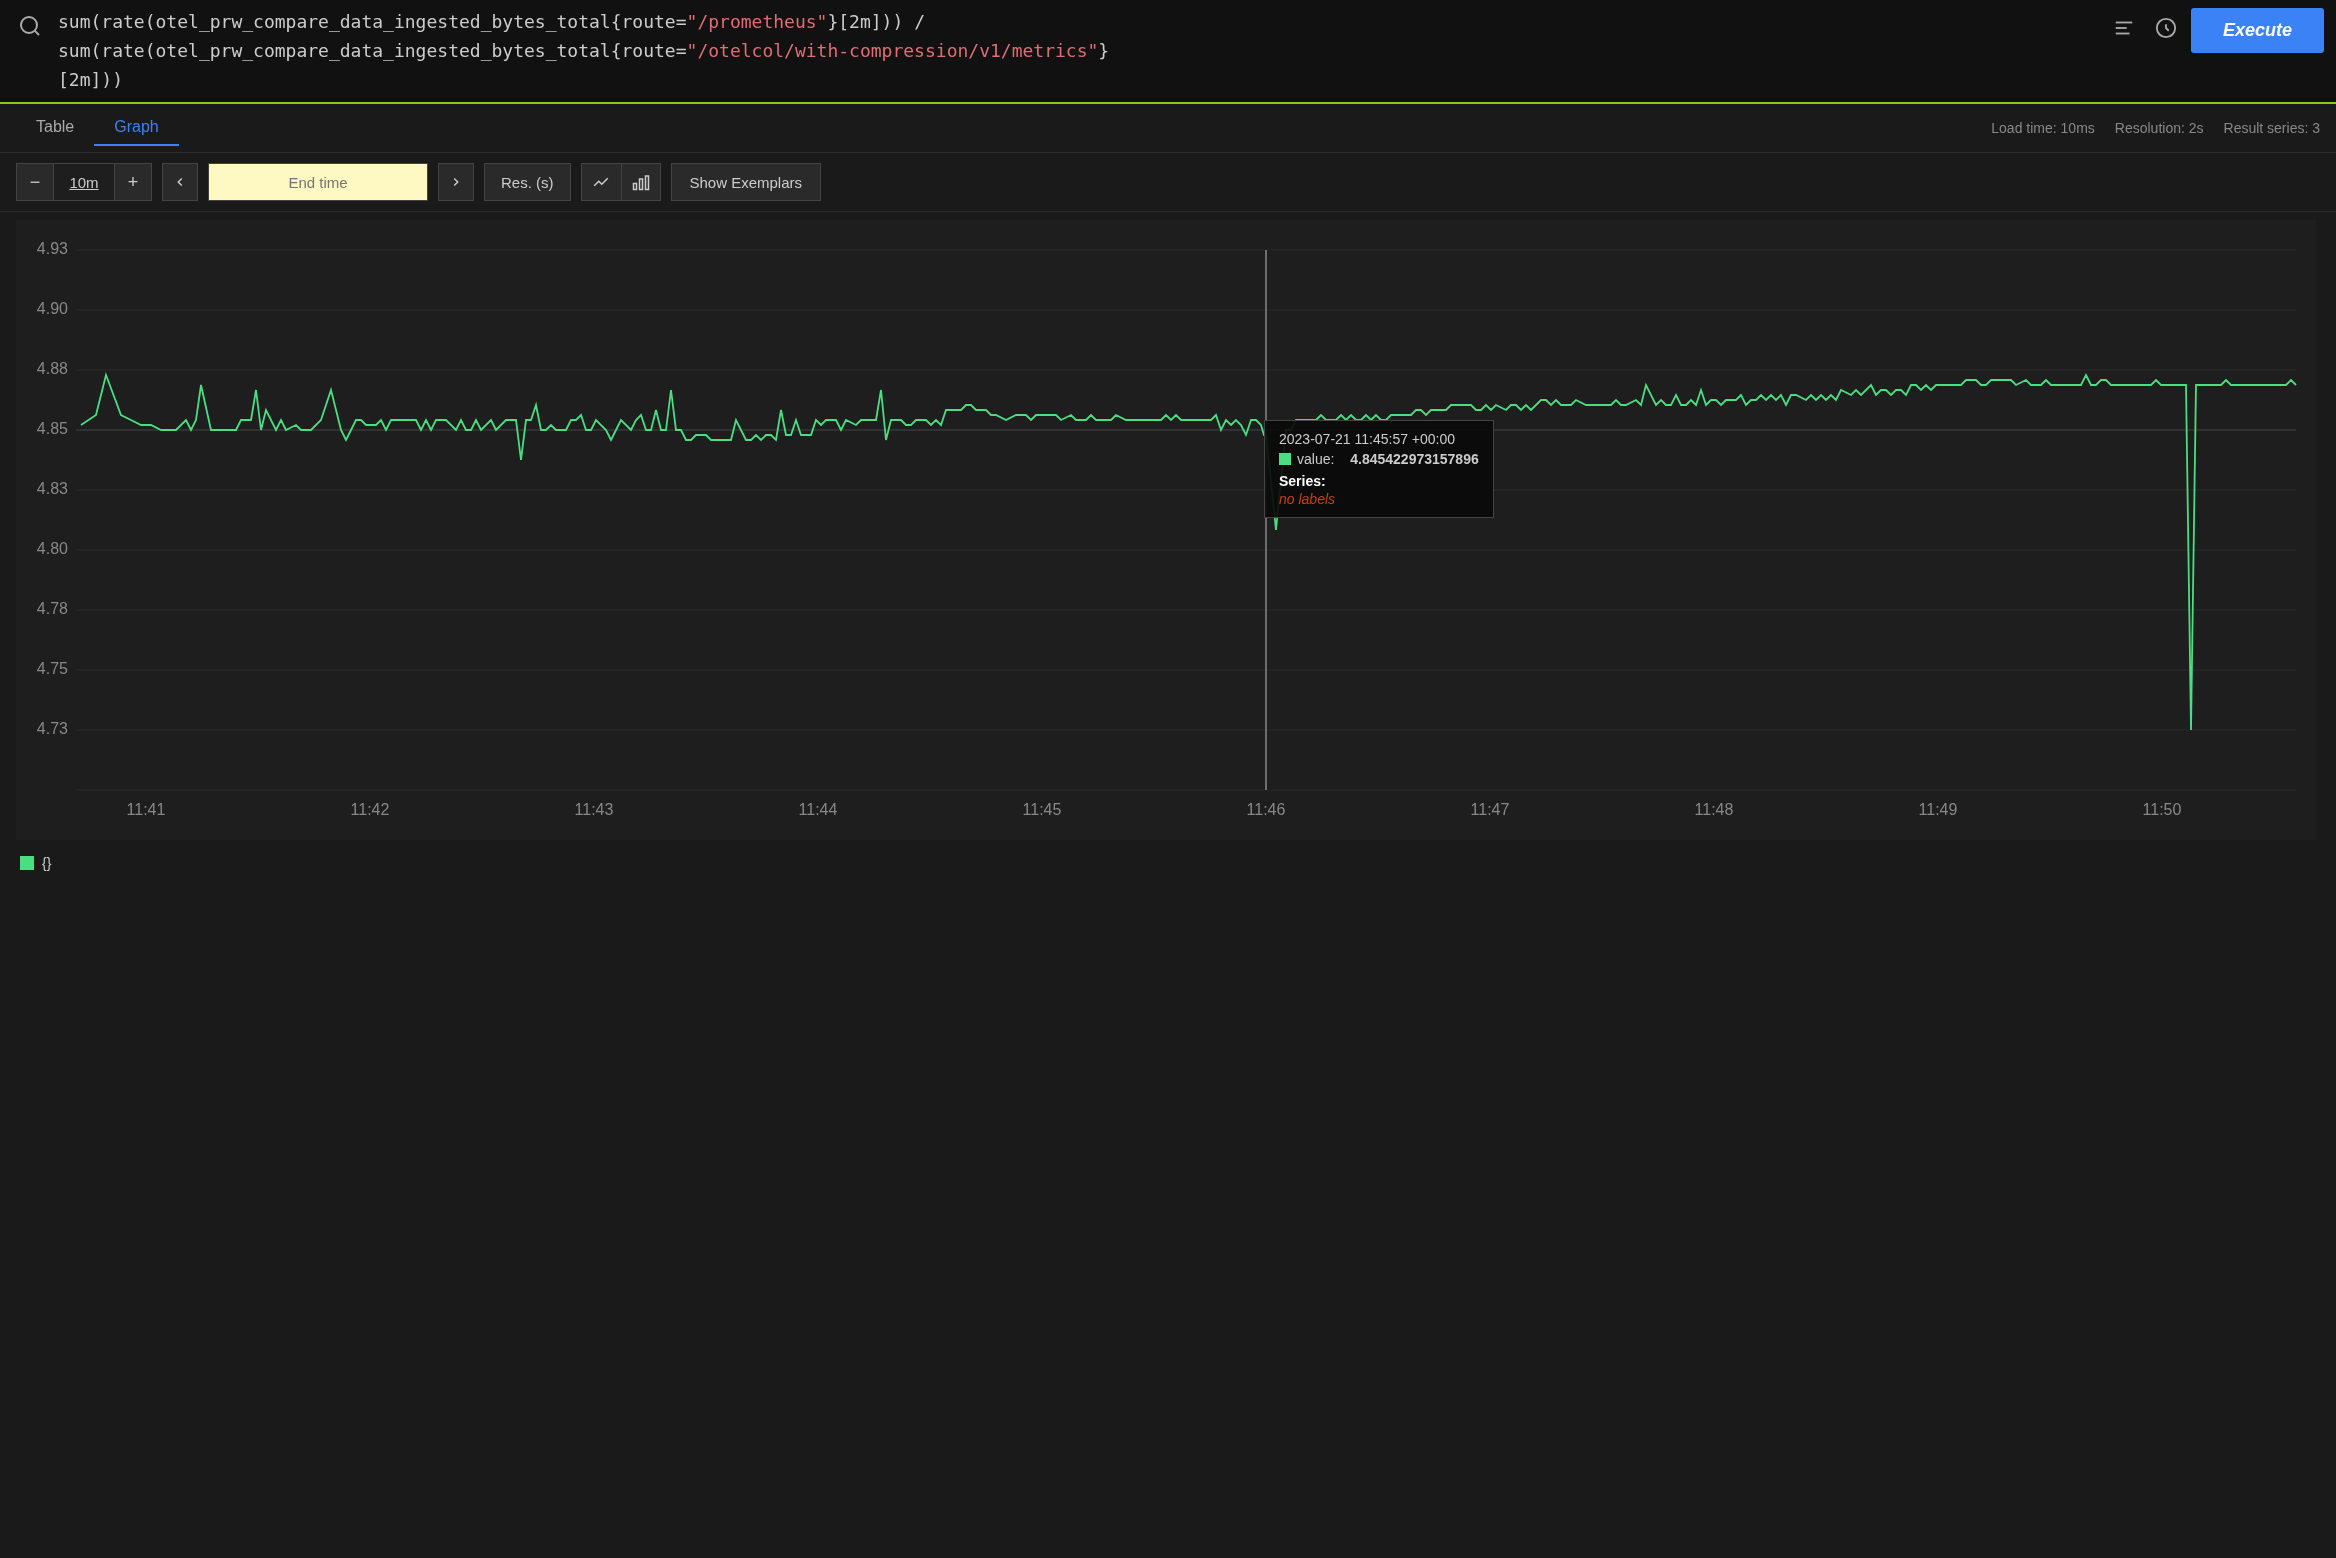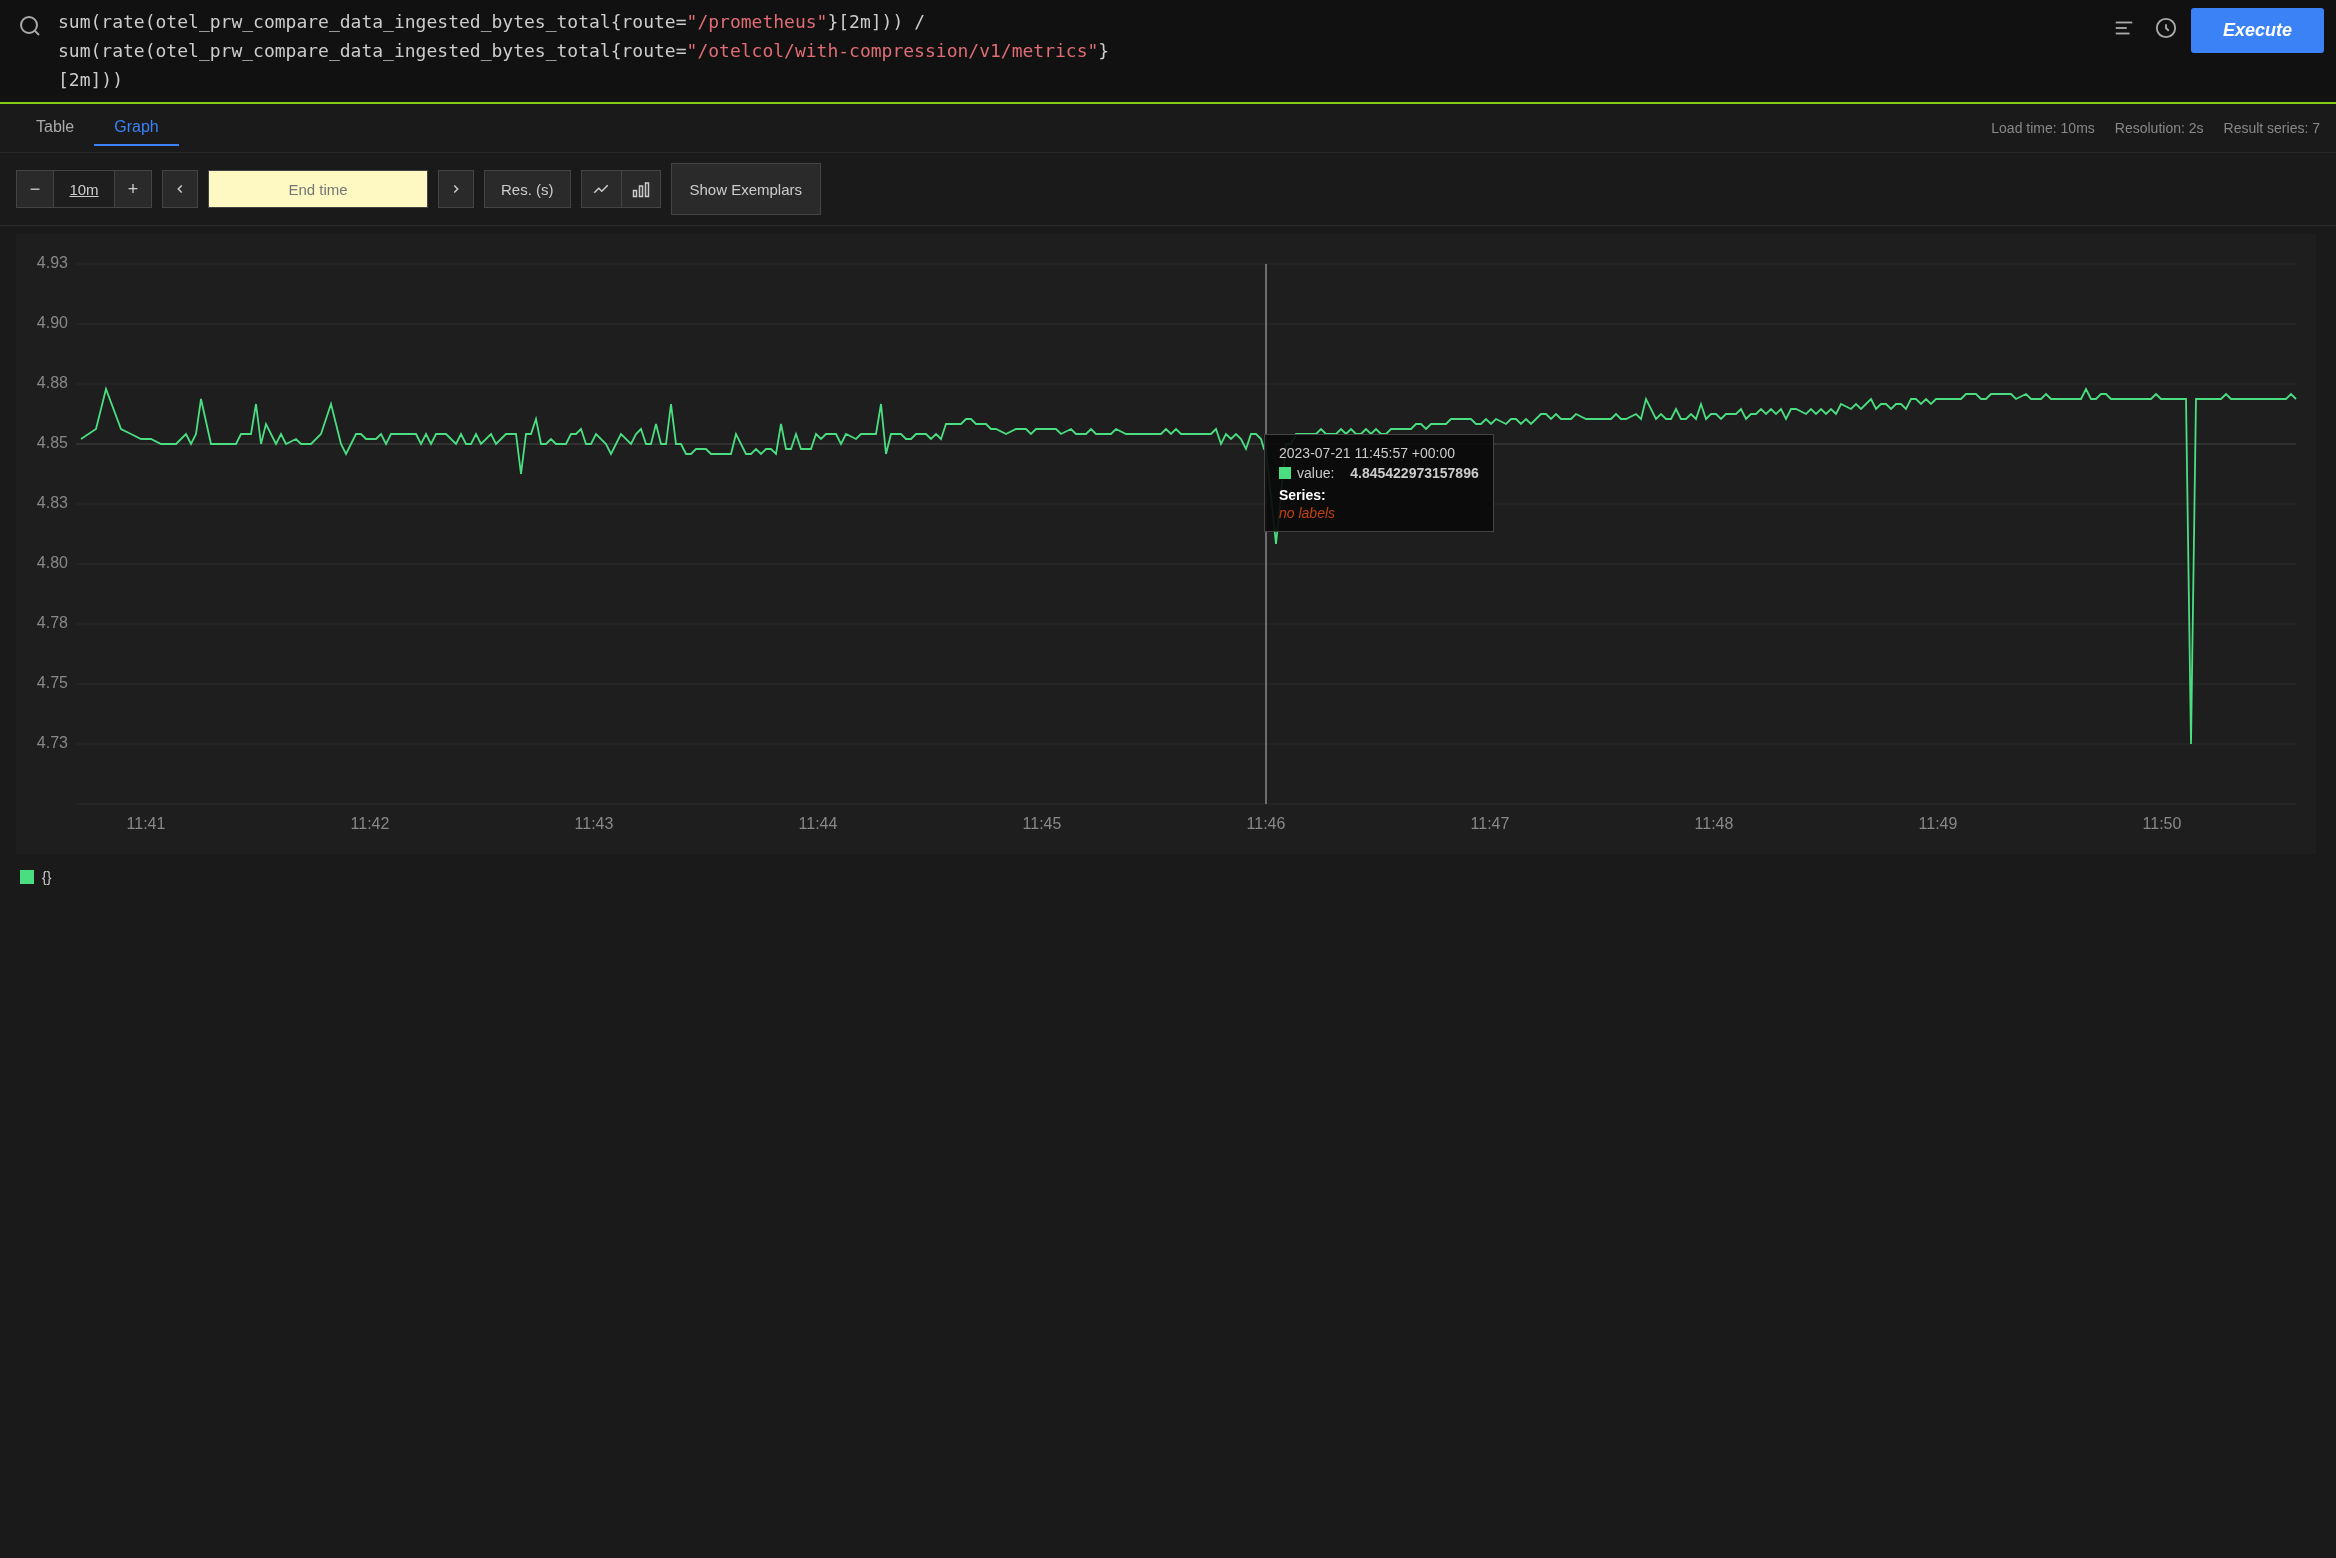--- a/index.html
+++ b/index.html
@@ -175,21 +175,21 @@
       cursor: pointer;
       display: flex;
       align-items: center;
       justify-content: center;
     }
     .chart-type-btn:first-child { border-right: none; }
     .show-exemplars-btn {
       background: #2a2a2a;
       border: 1px solid #444;
       color: #ccc;
-      height: 52px;
+      height: 38px;
       padding: 0 18px;
       font-size: 15px;
       cursor: pointer;
     }
 
     
     .chart-container {
       position: relative;
       margin: 0 16px;
       margin-top: 8px;
@@ -292,21 +292,21 @@
 </div>
 
 <div class="meta-bar">
   <div class="tabs">
     <div class="tab">Table</div>
     <div class="tab active">Graph</div>
   </div>
   <div class="meta-right">
     <span>Load time: 10ms</span>
     <span>Resolution: 2s</span>
-    <span>Result series: 7</span>
+    <span>Result series: 3</span>
   </div>
 </div>
 
 <div class="controls-bar">
   <div class="stepper">
     <button class="stepper-btn">−</button>
     <div class="stepper-val">10m</div>
     <button class="stepper-btn">+</button>
   </div>
   <button class="nav-btn">

